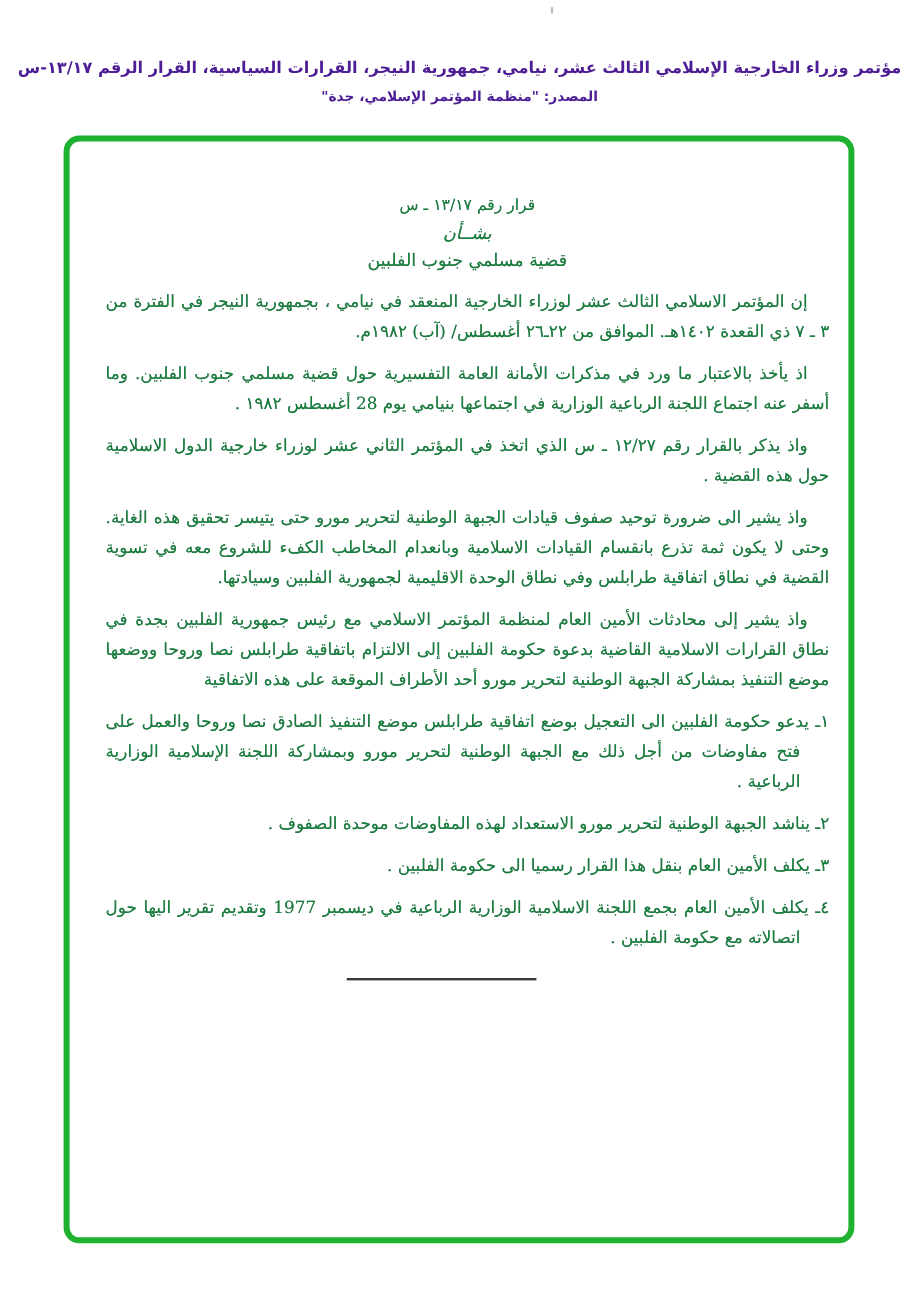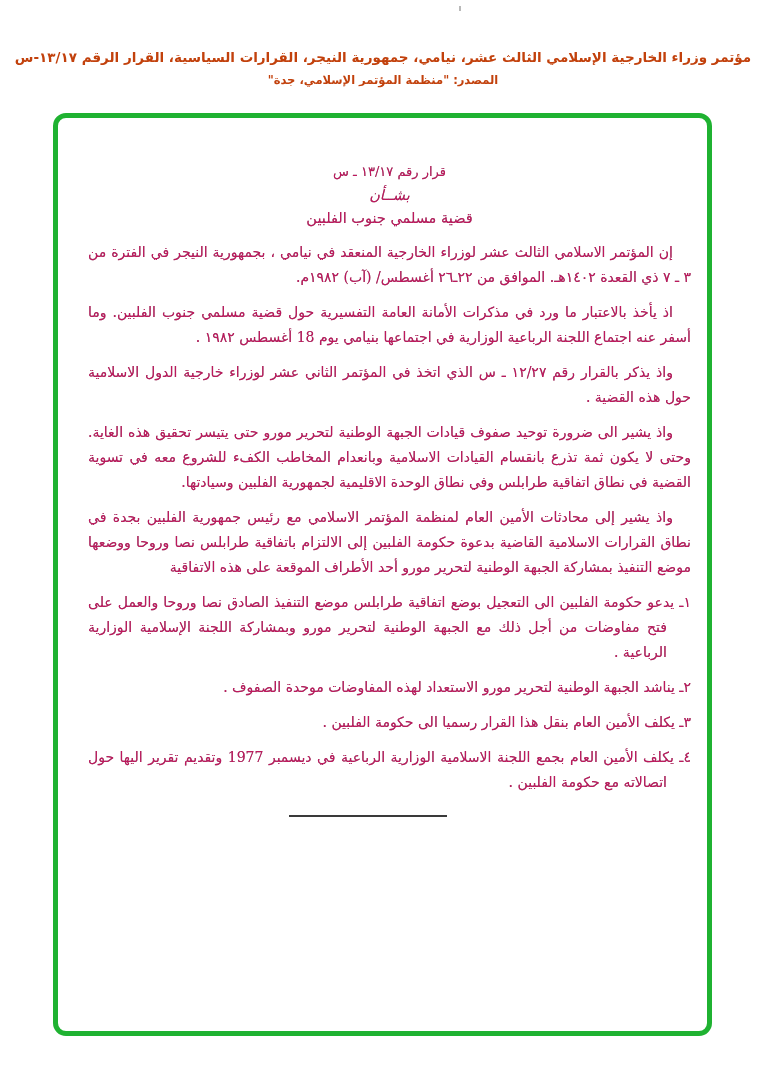--- a/index.html
+++ b/index.html
@@ -27,21 +27,21 @@
     background: #b9b9b9;
   }
   
   .page-header {
     position: absolute;
     top: 47px;
     left: 0;
     width: 100%;
     text-align: center;
     direction: rtl;
-    color: #c2410c;
+    color: #4c1d95;
   }
   .page-header .h-line1 {
     font-size: 13.5px;
     font-weight: 700;
     letter-spacing: 0px;
     line-height: 20px;
   }
   .page-header .h-line2 {
     font-size: 11.5px;
     font-weight: 700;
@@ -59,21 +59,21 @@
     border: 5px solid #1fb231;
     border-radius: 13px;
     background: #ffffff;
   }
   
   .doc {
     position: absolute;
     inset: 0;
     padding: 42px 16px 0 30px;
     direction: rtl;
-    color: #be185d;
+    color: #15803d;
     font-family: "DejaVu Serif", "DejaVu Sans", serif;
     font-size: 14px;
     line-height: 25px;
     text-align: justify;
     text-shadow: 0 0 0.4px rgba(40,40,40,0.55);
   }
   .doc-title {
     text-align: center;
     margin-bottom: 10px;
   }
@@ -130,21 +130,21 @@
   <div class="green-frame">
     <div class="doc">
 
       <div class="doc-title">
         <div class="t-line1">قرار رقم ١٣/١٧ ـ س</div>
         <div class="t-line2">بشــأن</div>
         <div class="t-line3">قضية مسلمي جنوب الفلبين</div>
       </div>
 
       <p class="para">إن المؤتمر الاسلامي الثالث عشر لوزراء الخارجية المنعقد في نيامي ، بجمهورية النيجر في الفترة من ٣ ـ ٧ ذي القعدة ١٤٠٢هـ. الموافق من ٢٢ـ٢٦ أغسطس/ (آب) ١٩٨٢م.</p>
-      <p class="para">اذ يأخذ بالاعتبار ما ورد في مذكرات الأمانة العامة التفسيرية حول قضية مسلمي جنوب الفلبين. وما أسفر عنه اجتماع اللجنة الرباعية الوزارية في اجتماعها بنيامي يوم 18 أغسطس ١٩٨٢ .</p>
+      <p class="para">اذ يأخذ بالاعتبار ما ورد في مذكرات الأمانة العامة التفسيرية حول قضية مسلمي جنوب الفلبين. وما أسفر عنه اجتماع اللجنة الرباعية الوزارية في اجتماعها بنيامي يوم 28 أغسطس ١٩٨٢ .</p>
       <p class="para">واذ يذكر بالقرار رقم ١٢/٢٧ ـ س الذي اتخذ في المؤتمر الثاني عشر لوزراء خارجية الدول الاسلامية حول هذه القضية .</p>
       <p class="para">واذ يشير الى ضرورة توحيد صفوف قيادات الجبهة الوطنية لتحرير مورو حتى يتيسر تحقيق هذه الغاية. وحتى لا يكون ثمة تذرع بانقسام القيادات الاسلامية وبانعدام المخاطب الكفء للشروع معه في تسوية القضية في نطاق اتفاقية طرابلس وفي نطاق الوحدة الاقليمية لجمهورية الفلبين وسيادتها.</p>
       <p class="para">واذ يشير إلى محادثات الأمين العام لمنظمة المؤتمر الاسلامي مع رئيس جمهورية الفلبين بجدة في نطاق القرارات الاسلامية القاضية بدعوة حكومة الفلبين إلى الالتزام باتفاقية طرابلس نصا وروحا ووضعها موضع التنفيذ بمشاركة الجبهة الوطنية لتحرير مورو أحد الأطراف الموقعة على هذه الاتفاقية</p>
 
       <div class="items">
         <div class="item"><span class="num">١ـ</span> <span>يدعو حكومة الفلبين الى التعجيل بوضع اتفاقية طرابلس موضع التنفيذ الصادق نصا وروحا والعمل على فتح مفاوضات من أجل ذلك مع الجبهة الوطنية لتحرير مورو وبمشاركة اللجنة الإسلامية الوزارية الرباعية .</span></div>
         <div class="item"><span class="num">٢ـ</span> <span>يناشد الجبهة الوطنية لتحرير مورو الاستعداد لهذه المفاوضات موحدة الصفوف .</span></div>
         <div class="item"><span class="num">٣ـ</span> <span>يكلف الأمين العام بنقل هذا القرار رسميا الى حكومة الفلبين .</span></div>
         <div class="item"><span class="num">٤ـ</span> <span>يكلف الأمين العام بجمع اللجنة الاسلامية الوزارية الرباعية في ديسمبر 1977 وتقديم تقرير اليها حول اتصالاته مع حكومة الفلبين .</span></div>
       </div>

